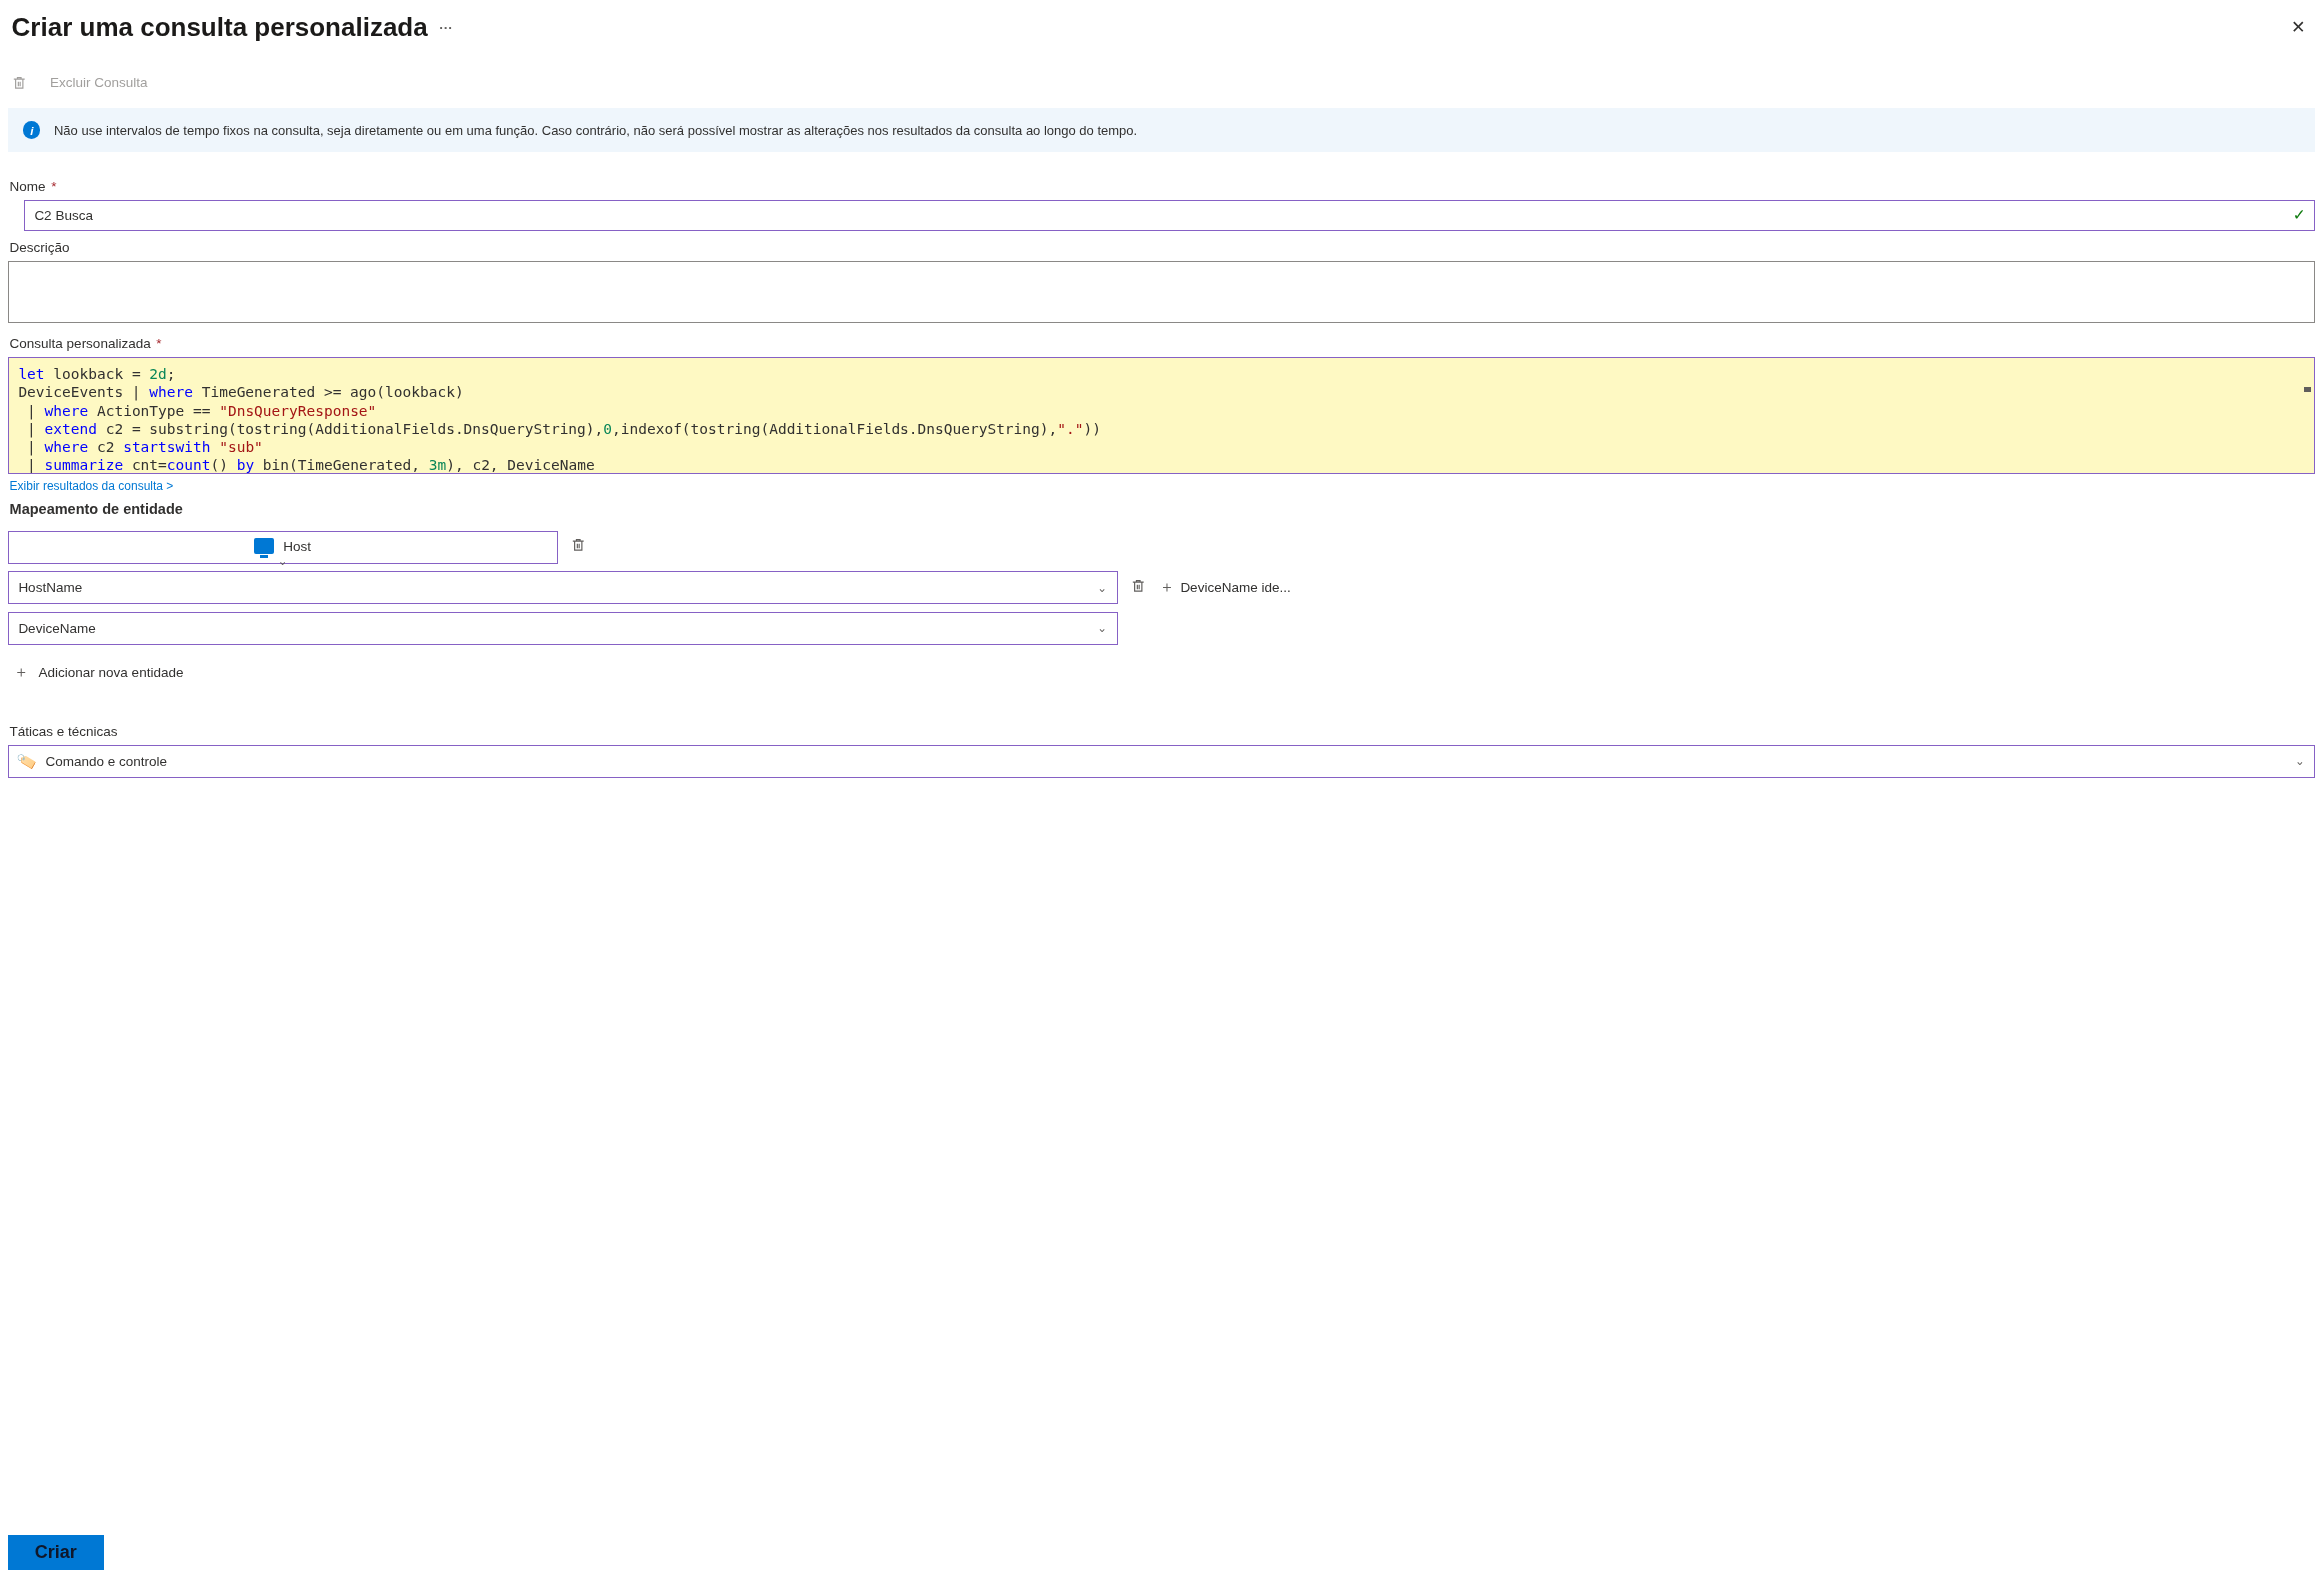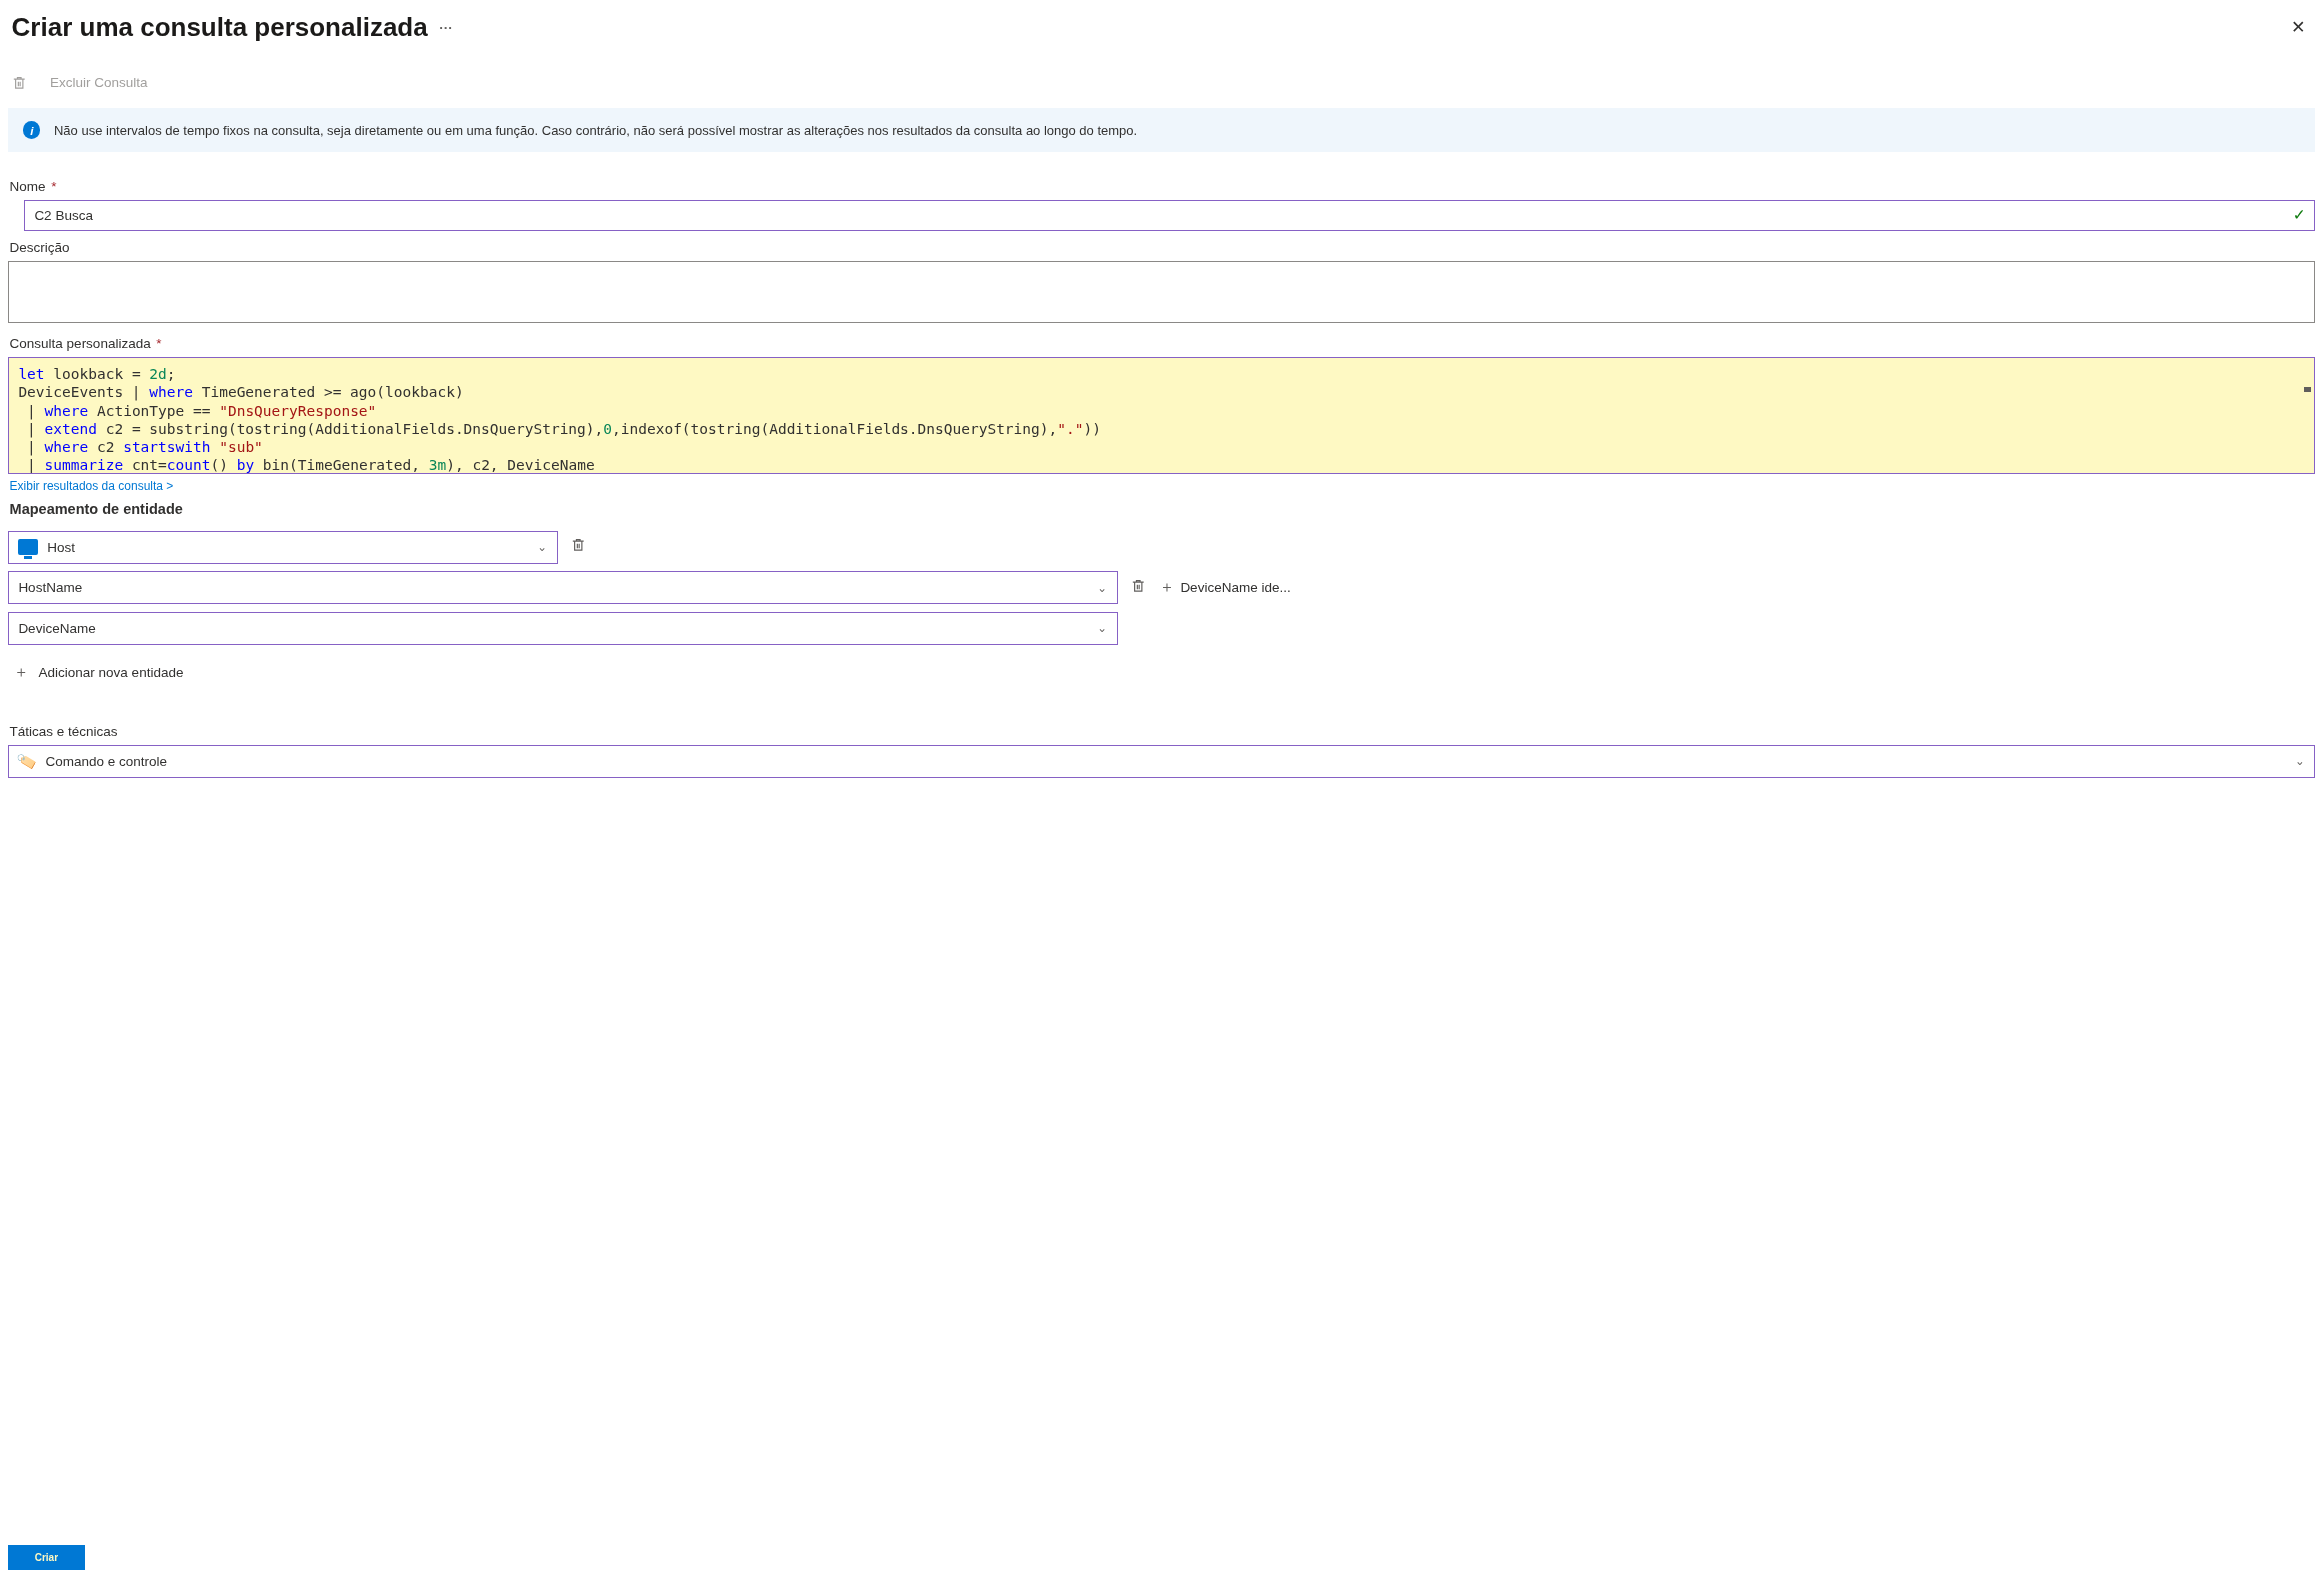--- a/index.html
+++ b/index.html
@@ -127,21 +127,21 @@
   .combo .left { display: flex; align-items: center; gap: 9.7px; }
   .chevron {
     font-size: 11.6px; color: #605e5c;
   }
   .entity-row {
     display: flex;
     align-items: center;
     gap: 13.5px;
     margin-bottom: 7.7px;
   }
-  .entity-row .combo.small { width: 550px; }
+  .entity-row .combo.small { width: 550px; flex-direction: column; }
   .entity-row .combo.wide { flex: 1; max-width: 1110px; gap: 16px; }
   .icon-host {
     width: 19.3px; height: 15.4px; background: #0078d4;
     display: inline-flex; align-items: center; justify-content: center;
     color: #fff; border-radius: 1.9px; position: relative;
   }
   .icon-host::after {
     content:""; position:absolute; bottom:-3.9px; left:5.8px; width:7.7px; height:2.9px; background:#0078d4;
   }
   .icon-tactic {
@@ -164,23 +164,23 @@
     color:#323130; cursor:pointer; font-size:13.5px;
     margin: 9.7px 1.9px 31px 5.8px;
   }
   .plus { font-size: 15.4px; color: #605e5c; }
   .footer {
     position: fixed; bottom: 0; left: 0; right: 0;
     padding: 15.4px 7.7px;
     background: #fff;
   }
   .primary-btn {
-    background: #0078d4; color: #fef9c3;
+    background: #0078d4; color: #0f172a;
     border: none; padding: 6.8px 27px;
-    font-size: 10px; cursor: pointer;
+    font-size: 18px; cursor: pointer;
     font-weight: 600;
   }
   svg.trash { width:14.5px; height:15.4px; }
 </style>
 </head>
 <body>
 
 
 
 

